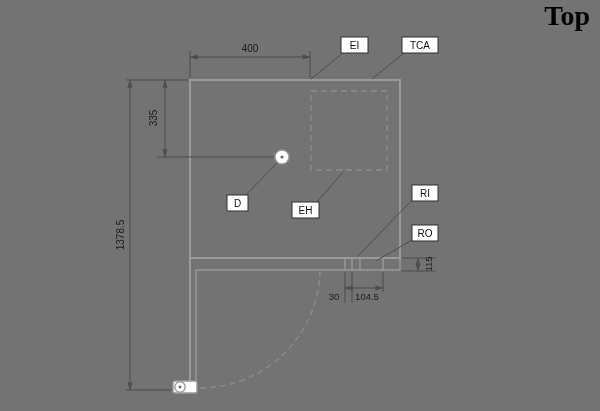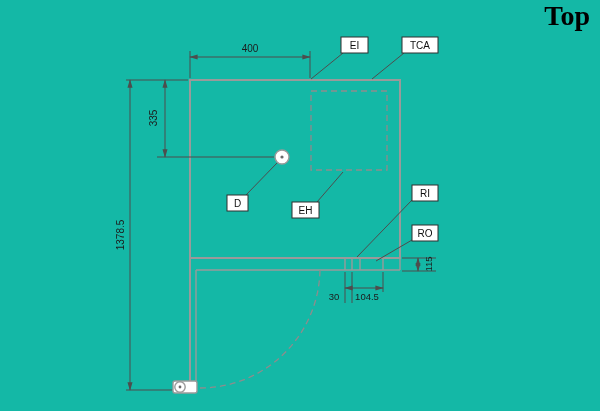--- a/index.html
+++ b/index.html
@@ -5,21 +5,21 @@
   html, body { margin: 0; padding: 0; }
   body {
     width: 600px; height: 411px;
     background: #ffffff;
     font-family: "Liberation Sans", sans-serif;
     overflow: hidden;
   }
   .sheet {
     position: relative;
     width: 600px; height: 411px;
-    background: #14b8a6;
+    background: #737373;
   }
   .view-title {
     position: absolute;
     top: 0px; right: 10px;
     font-family: "Liberation Serif", serif;
     font-weight: bold;
     font-size: 28px;
     color: #000000;
   }
   svg { display: block; }

